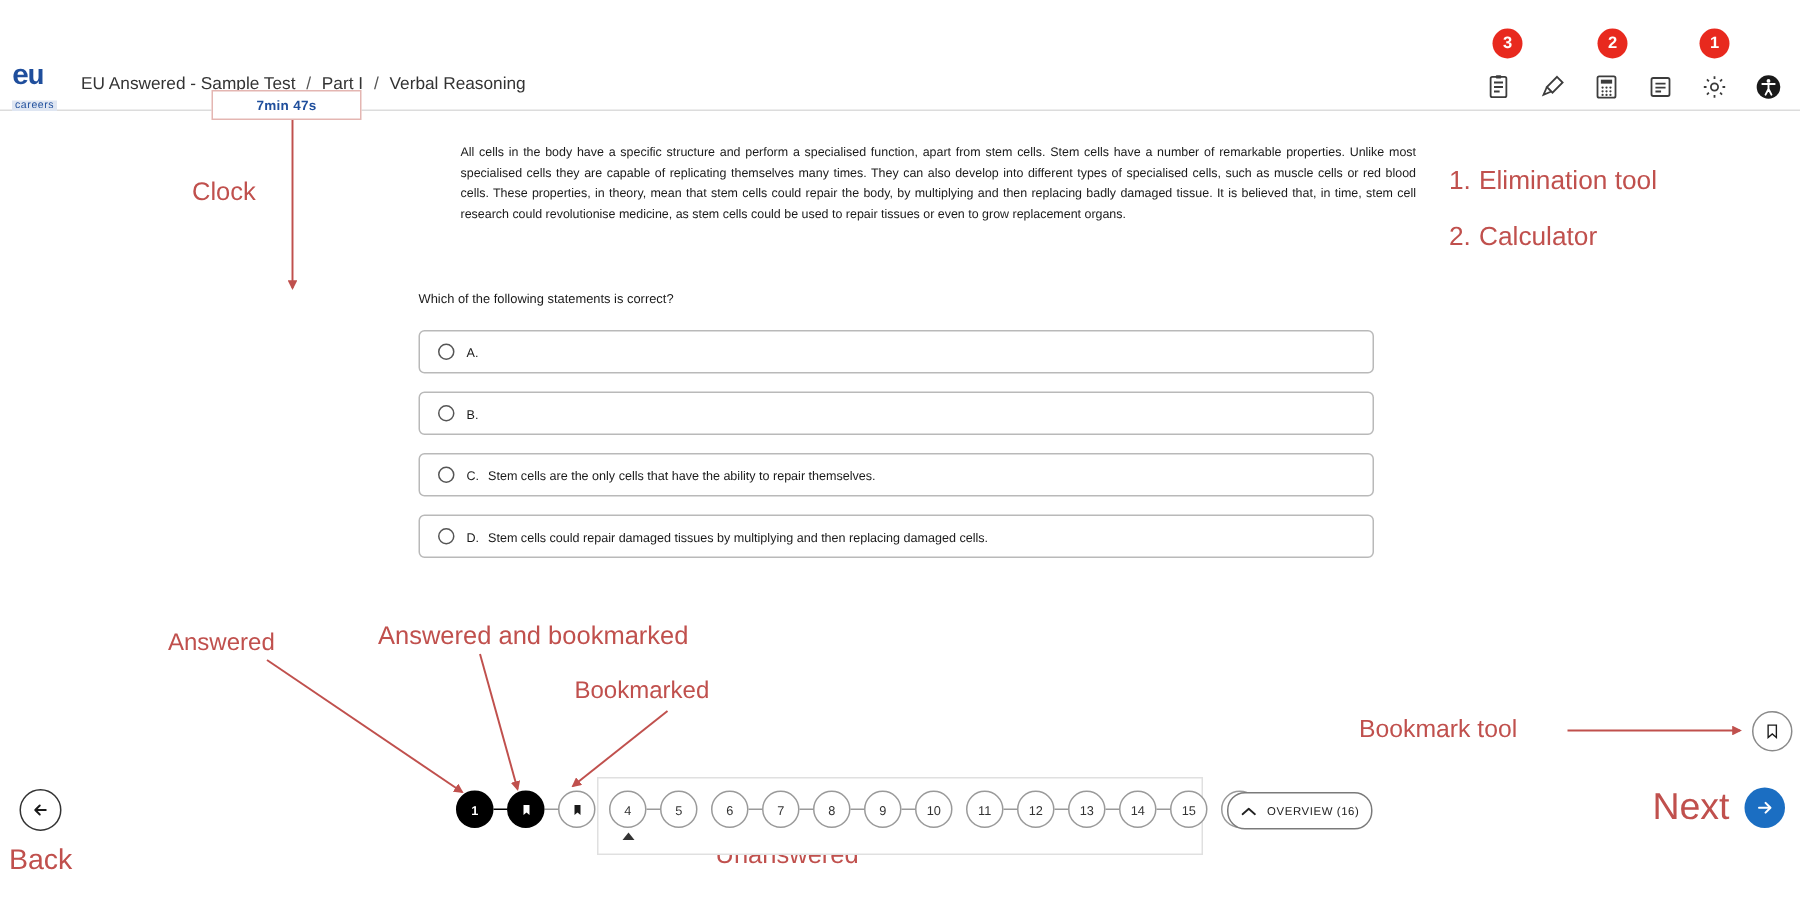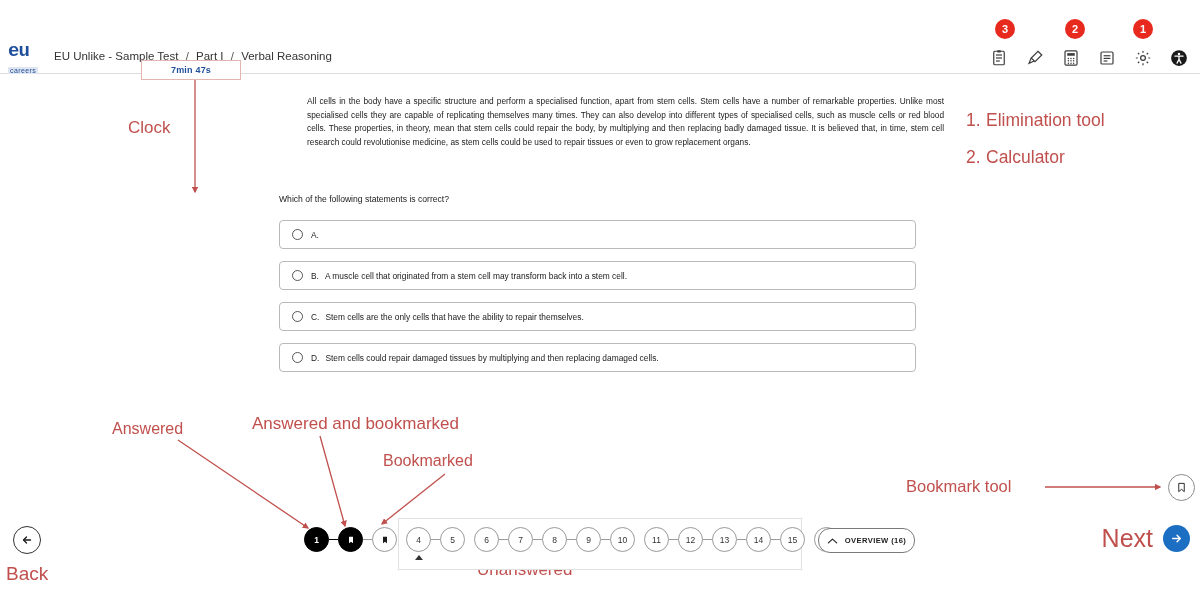--- a/index.html
+++ b/index.html
@@ -78,39 +78,39 @@
       flex:0 0 auto;position:relative;box-sizing:border-box;}
   .qc.filled{background:#000;border-color:#000;color:#fff;font-weight:bold;}
   .link{width:9px;height:1px;background:#9a9a9a;flex:0 0 auto;}
   .link.dark{background:#000;}
   .gap{width:9px;flex:0 0 auto;}
   .qc .caret{position:absolute;left:50%;transform:translateX(-50%);bottom:-9px;
     width:0;height:0;border-left:4px solid transparent;border-right:4px solid transparent;border-bottom:5px solid #333;}
 
   #overview{position:absolute;left:818px;top:528px;width:95px;height:23px;border:1px solid #7a7a7a;
     border-radius:12px;display:flex;align-items:center;justify-content:center;gap:7px;background:#fff;}
-  #overview .lbl{font-size:7.6px;font-weight:bold;letter-spacing:.4px;color:#222;}
+  #overview .lbl{font-size:7.6px;font-weight:normal;letter-spacing:.4px;color:#222;}
 
   #bookmark-btn{position:absolute;left:1168px;top:474px;width:25px;height:25px;border-radius:50%;
     border:1px solid #8a8a8a;background:#fff;display:flex;align-items:center;justify-content:center;}
 </style>
 </head>
 <body>
 
 <div class="stage">
 
   <div id="topbar"></div>
 
   <div id="logo">
     <div class="eu">eu</div>
     <div class="careers">careers</div>
   </div>
 
   <div id="breadcrumb">
-    <span>EU Unlike - Sample Test</span>
+    <span>EU Answered - Sample Test</span>
     <span class="sep">/</span>
     <span>Part I</span>
     <span class="sep">/</span>
     <span>Verbal Reasoning</span>
   </div>
 
   <div id="clock-box">
     <span>7min 47s</span>
   </div>
 
@@ -176,21 +176,20 @@
   <div id="question">Which of the following statements is correct?</div>
 
   <div id="options">
     <div class="option">
       <div class="radio"></div>
       <span class="opt-letter">A.</span>
     </div>
     <div class="option">
       <div class="radio"></div>
       <span class="opt-letter">B.</span>
-      <span class="opt-text">A muscle cell that originated from a stem cell may transform back into a stem cell.</span>
     </div>
     <div class="option">
       <div class="radio"></div>
       <span class="opt-letter">C.</span>
       <span class="opt-text">Stem cells are the only cells that have the ability to repair themselves.</span>
     </div>
     <div class="option">
       <div class="radio"></div>
       <span class="opt-letter">D.</span>
       <span class="opt-text">Stem cells could repair damaged tissues by multiplying and then replacing damaged cells.</span>

